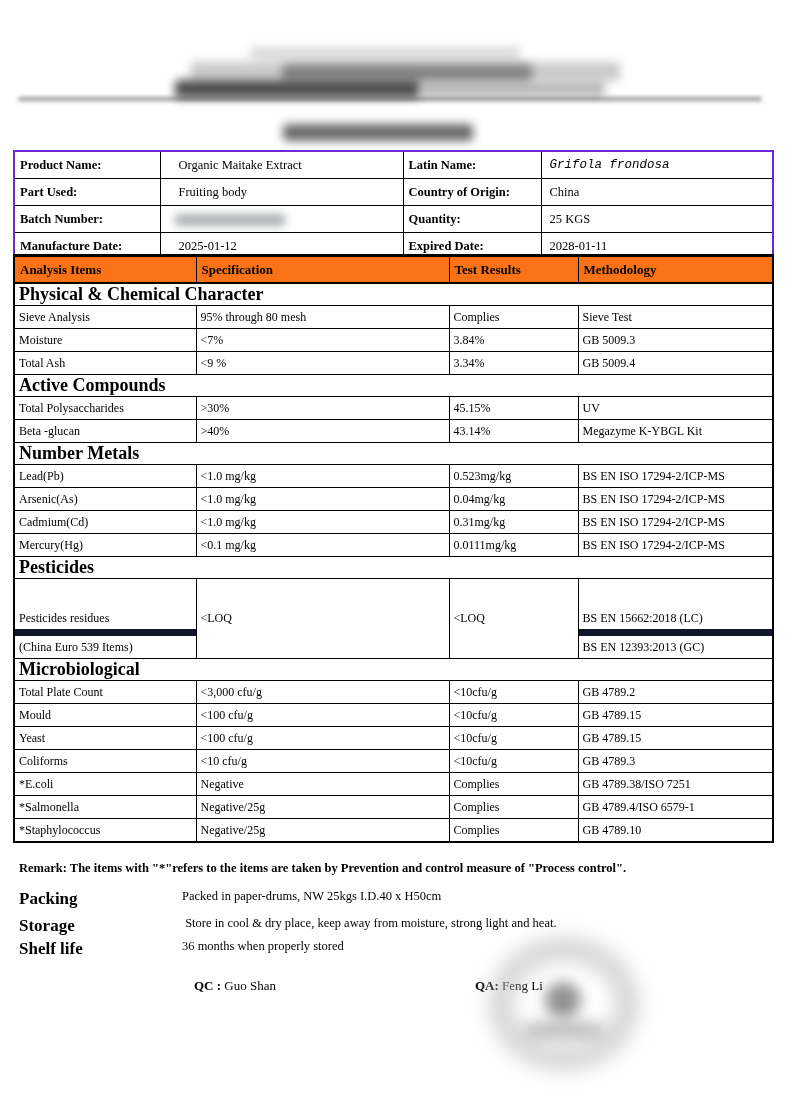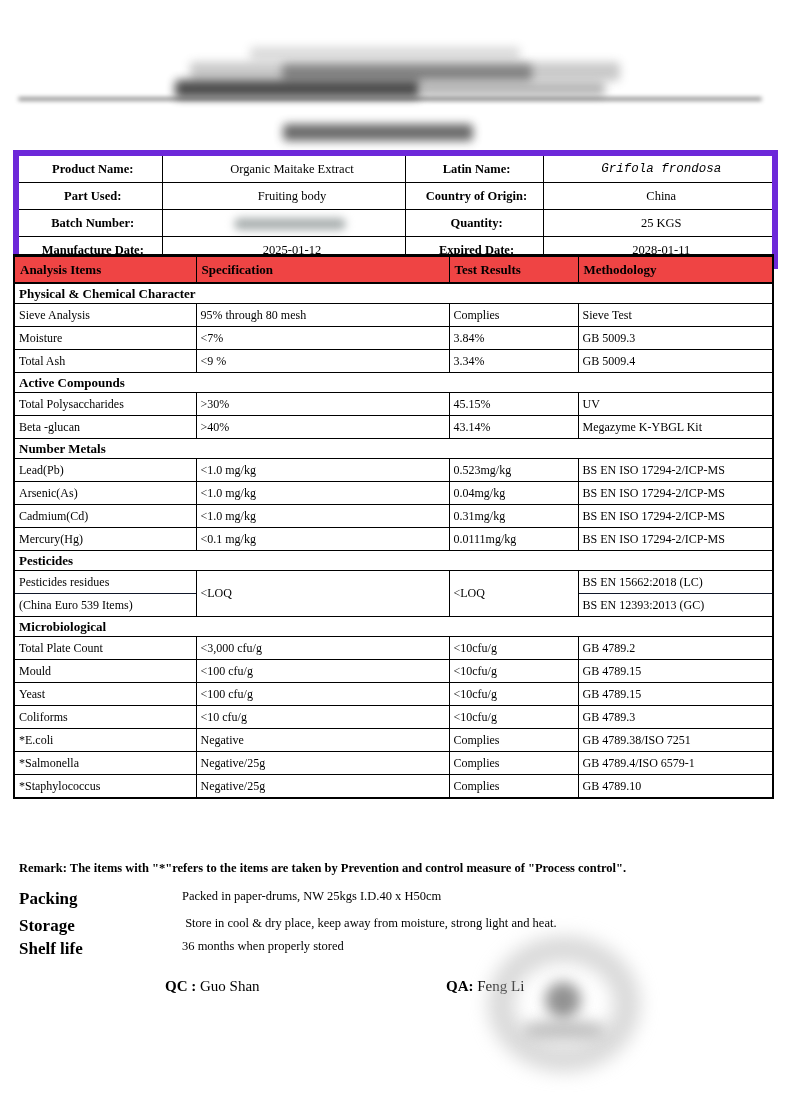--- a/index.html
+++ b/index.html
@@ -11,48 +11,48 @@
   .h1{left:250px;top:47px;width:270px;height:13px;background:#8d8d8d;opacity:.32;filter:blur(5px);}
   .h2{left:190px;top:62px;width:430px;height:19px;background:#8a8a8a;opacity:.45;filter:blur(5px);}
   .h2b{left:282px;top:64px;width:250px;height:17px;background:#4c4c4c;opacity:.55;filter:blur(5px);}
   .h3{left:175px;top:80px;width:245px;height:18px;background:#1d1d1d;opacity:.78;filter:blur(5px);}
   .h3b{left:420px;top:82px;width:185px;height:14px;background:#6f6f6f;opacity:.5;filter:blur(5px);}
   .hrule{left:18px;top:97px;width:744px;height:4px;background:#2f2f2f;opacity:.5;filter:blur(2px);border-radius:2px;}
   .htitle{left:283px;top:124px;width:190px;height:17px;background:#262626;opacity:.68;filter:blur(5px);}
 
   
   .info-table{position:absolute;top:150px;left:13px;width:759px;border-collapse:collapse;
-              table-layout:fixed;border:6px solid #6d28d9;text-align:center;}
+              table-layout:fixed;border:2px solid #6d28d9;}
   .info-table td{border:1px solid #000;height:24px;font-size:12.5px;vertical-align:middle;
                  overflow:hidden;white-space:nowrap;}
   .info-table td.lbl{font-weight:bold;padding:0 0 0 5px;}
   .info-table td.v1{padding-left:18px;}
   .info-table td.v2{padding-left:8px;}
   .italic{font-style:italic;font-family:Liberation Mono, monospace;}
   .redact-chip{display:inline-block;width:112px;height:12px;margin-left:12px;border-radius:6px;
                background:#aab0b0;filter:blur(4px);vertical-align:middle;}
 
   
   .an-table{position:absolute;top:254px;left:13px;width:759px;border-collapse:collapse;
             table-layout:fixed;border:2px solid #000;border-top:3px solid #000;}
-  .an-table th{background:#ef4444;border:1px solid #000;border-top:2px solid #000;
+  .an-table th{background:#f97316;border:1px solid #000;border-top:2px solid #000;
                border-bottom:2px solid #000;height:25px;font-size:13px;text-align:left;
                padding:0 0 0 5px;font-weight:bold;white-space:nowrap;}
   .an-table td{border:1px solid #000;font-size:12px;height:22px;vertical-align:middle;
                padding:0 2px 0 4px;overflow:hidden;white-space:nowrap;}
-  .an-table td.section{font-weight:bold;font-size:13px;height:19px;}
+  .an-table td.section{font-weight:bold;font-size:18px;height:19px;}
   .an-table td.split{padding:0;}
   .an-table .sub{height:22px;line-height:22px;padding-left:4px;}
-  .an-table .sub-b{border-bottom:1px solid #0f172a;}
+  .an-table .sub-b{border-bottom:7px solid #0f172a;margin-top:28px;}
 
   
   .remark{position:absolute;top:861px;left:19px;width:760px;font-weight:bold;font-size:12.5px;}
   .kv-label{position:absolute;left:19px;font-weight:bold;font-size:17px;}
   .kv-value{position:absolute;left:182px;font-size:12.5px;white-space:pre;}
-  .sign{position:absolute;top:978px;font-size:15px;white-space:pre;}
+  .sign{position:absolute;top:978px;font-size:13px;white-space:pre;margin-left:29px;}
   .sign b{font-weight:bold;}
 
   
   .stamp-ring{position:absolute;left:488px;top:936px;width:152px;height:136px;border-radius:50%;
               border:26px solid rgba(185,185,185,0.55);box-sizing:border-box;filter:blur(9px);}
   .stamp-dot{position:absolute;left:545px;top:982px;width:36px;height:36px;border-radius:50%;
              background:rgba(110,110,110,0.75);filter:blur(7px);}
   .stamp-text{position:absolute;left:524px;top:1020px;width:80px;height:20px;border-radius:40%;
               background:rgba(145,145,145,0.55);filter:blur(7px);}
 </style>

